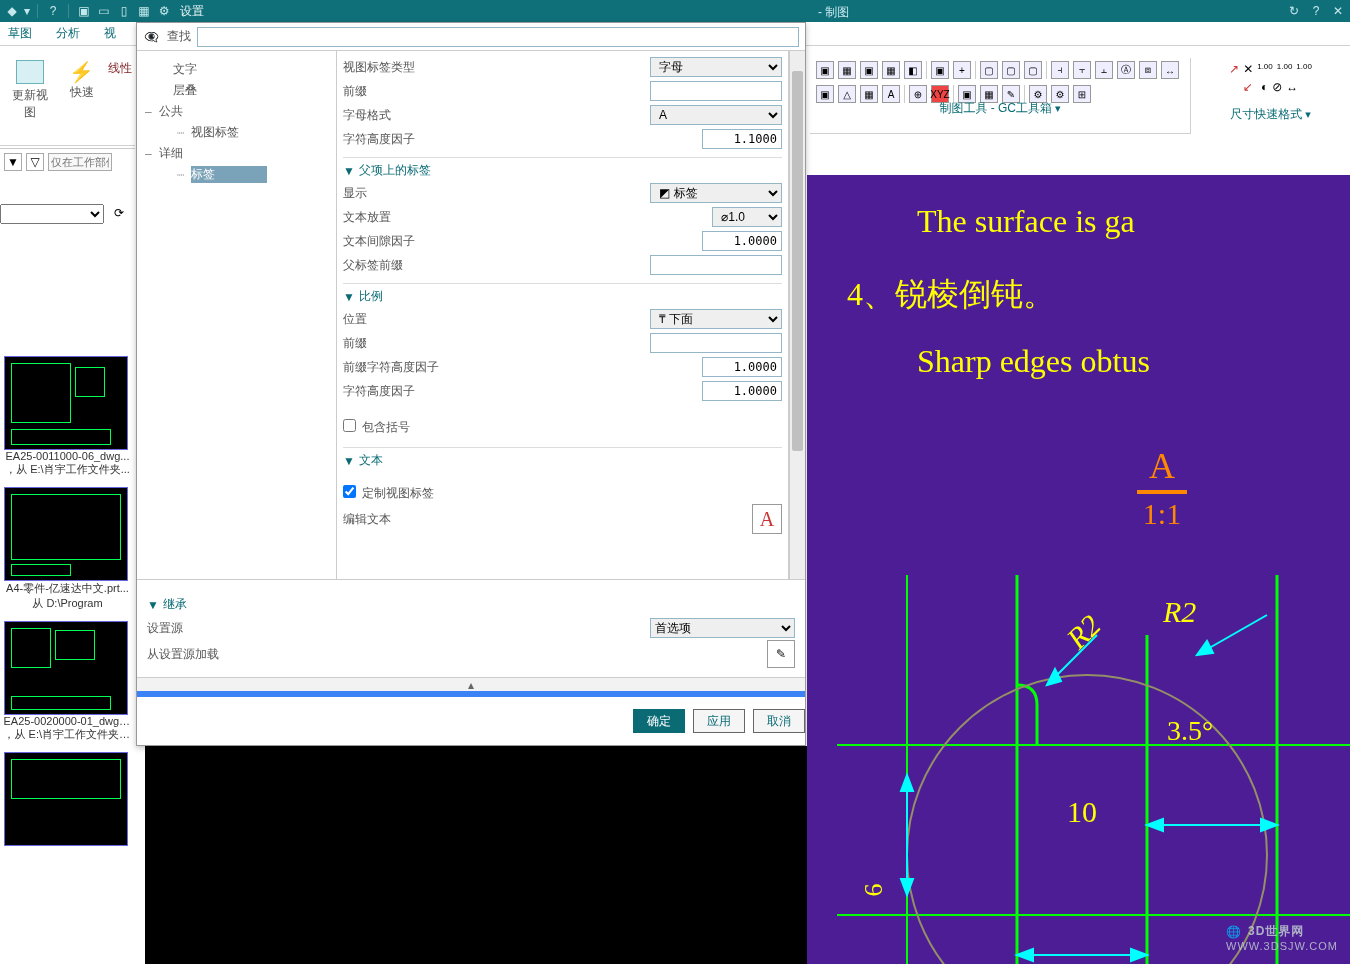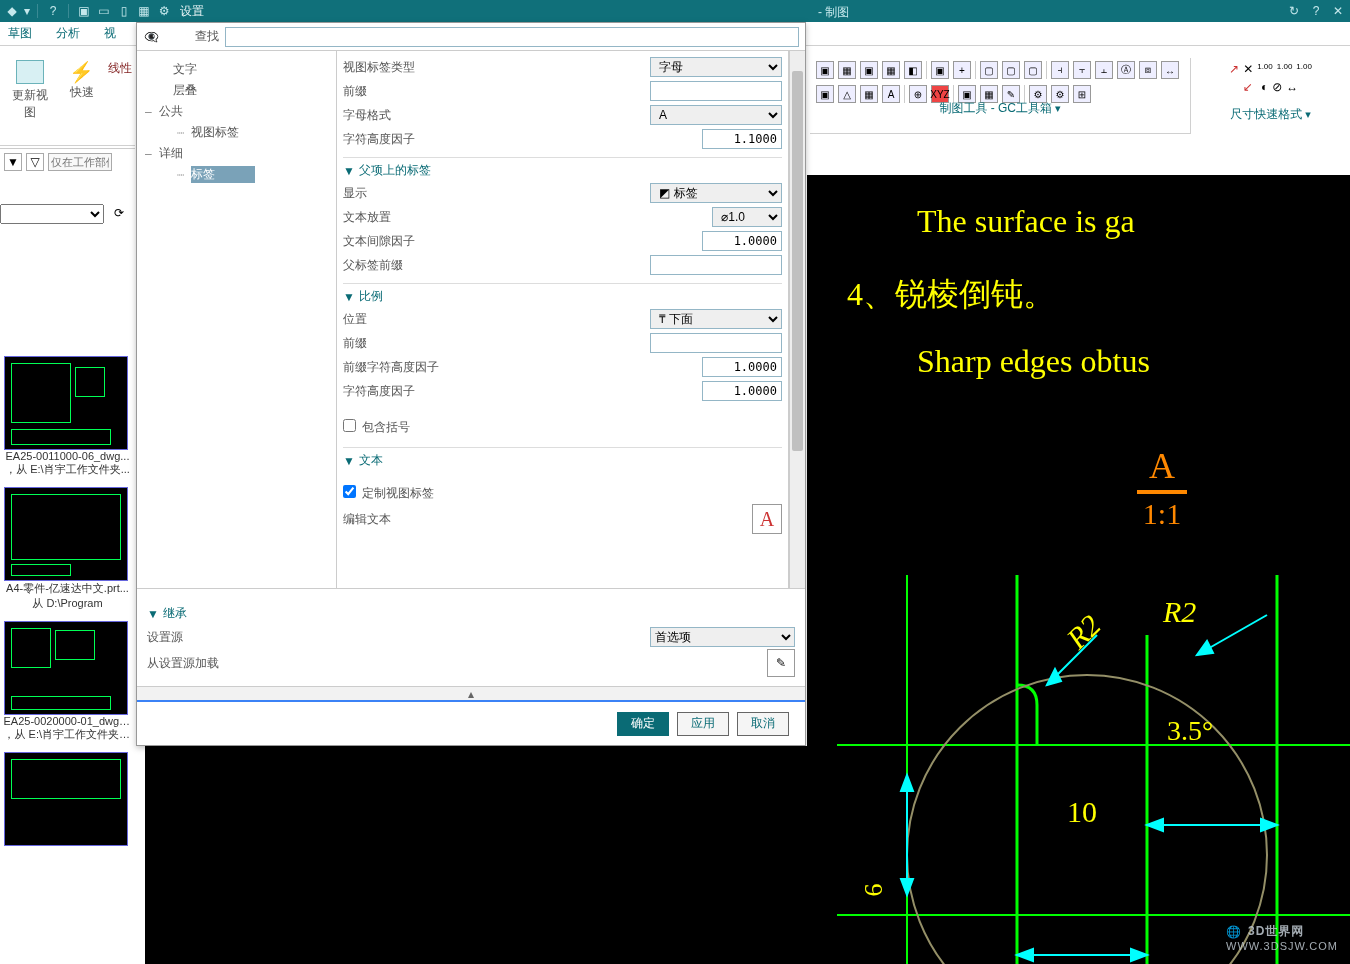--- a/index.html
+++ b/index.html
@@ -50,29 +50,29 @@
 .thumb { width: 128px; margin: 4px auto 10px; text-align: center; }
 .thumb .img { width: 124px; height: 94px; background: #000; border: 1px solid #66d; position: relative; }
 .thumb .img .mini { position: absolute; border: 1px solid #00ff55; }
 .thumb .cap1 { color: #333; font-size: 11px; white-space: nowrap; overflow: hidden; text-overflow: ellipsis; }
 .thumb .cap2 { color: #333; font-size: 11px; white-space: nowrap; overflow: hidden; text-overflow: ellipsis; }
 
 
 .dialog { position: absolute; left: 136px; top: 22px; width: 670px; height: 724px; background: #fff; border: 1px solid #999; box-shadow: 0 2px 6px rgba(0,0,0,.25); display: flex; flex-direction: column; }
 .dheader { height: 28px; background: #fff; border-bottom: 1px solid #ccc; display: flex; align-items: center; padding: 0 6px; gap: 6px; }
 .dheader .bino { width: 18px; height: 18px; display: flex; align-items: center; justify-content: center; }
-.dheader .findlbl { color: #555; margin-left: 28px; }
+.dheader .findlbl { color: #555; }
 .dheader input { flex: 1; height: 20px; border: 1px solid #94b6c6; padding: 0 4px; }
 .dbody { flex: 1; display: flex; overflow: hidden; }
 .tree { width: 200px; border-right: 1px solid #ccc; padding: 8px 0 8px 8px; overflow: auto; }
 .tree .node { padding: 2px 0; display: flex; align-items: center; gap: 4px; color: #555; cursor: pointer; }
 .tree .twisty { width: 10px; display: inline-block; color: #888; }
 .tree .lvl1 { padding-left: 14px; }
 .tree .lvl2 { padding-left: 32px; }
-.tree .sel { background: #7aa2b8; color: #fff; padding-right: 40px; }
+.tree .sel { background: #7aa2b8; color: #fff; padding-right: 52px; }
 .props { flex: 1; overflow-y: auto; padding: 4px 6px; border-right: 1px solid #ccc; }
 .proprow { display: flex; align-items: center; height: 24px; gap: 6px; }
 .proprow .plabel { flex: 0 0 180px; color: #555; }
 .proprow .pctl { margin-left: auto; width: 132px; }
 .proprow select, .proprow input[type=text] { width: 132px; height: 20px; border: 1px solid #94b6c6; padding: 0 4px; }
 .proprow input.num { text-align: right; font-family: monospace; font-size: 12px; }
 .section { margin: 6px 0 2px; color: #0a6b75; font-size: 12px; display: flex; align-items: center; gap: 4px; border-top: 1px solid #ddd; padding-top: 4px; }
 .section .tw { color: #0a6b75; }
 .cbrow { display: flex; align-items: flex-start; gap: 6px; height: 22px; color: #555; margin-top: 16px; }
 .editbtn { width: 30px; height: 30px; border: 1px solid #999; display: flex; align-items: center; justify-content: center; color: #c33; font-size: 20px; font-family: serif; cursor: pointer; margin-left: auto; }
@@ -81,27 +81,27 @@
 
 
 .inherit { border-top: 1px solid #ccc; padding: 6px 10px 10px; }
 .inherit .row { display: flex; align-items: center; height: 26px; }
 .inherit .row .lbl { color: #555; }
 .inherit select { width: 145px; height: 20px; border: 1px solid #94b6c6; margin-left: auto; }
 .inherit .eyedrop { margin-left: auto; width: 28px; height: 28px; border: 1px solid #999; display: flex; align-items: center; justify-content: center; cursor: pointer; }
 
 .collapse-bar { height: 14px; background: #f2f2f2; border-top: 1px solid #ccc; display: flex; align-items: center; justify-content: center; color: #666; cursor: pointer; }
 
-.dbuttons { height: 45px; display: flex; align-items: center; justify-content: flex-end; gap: 8px; padding-right: 16px; border-top: 2px solid #3b82f6; }
+.dbuttons { height: 54px; display: flex; align-items: center; justify-content: flex-end; gap: 8px; padding-right: 0; border-top: 6px solid #3b82f6; }
 .dbuttons button { min-width: 52px; height: 24px; border: 1px solid #666; background: #f5f5f5; color: #0a6b75; cursor: pointer; }
 .dbuttons button.primary { background: #0a6b75; color: #fff; border-color: #0a6b75; }
 
 
 .canvas { position: absolute; left: 145px; top: 746px; right: 0; bottom: 0; background: #000; }
-.canvas-right { position: absolute; left: 807px; top: 175px; right: 0; bottom: 0; background: #000000; overflow: hidden; }
+.canvas-right { position: absolute; left: 807px; top: 175px; right: 0; bottom: 0; background: #4c1d95; overflow: hidden; }
 .canvas-right .ytxt { color: #ffff00; font-family: "SimSun", serif; position: absolute; white-space: nowrap; }
 .canvas-right svg { position: absolute; }
 
 
 .watermark { position: absolute; right: 12px; bottom: 12px; color: #bfc8d0; text-align: right; opacity: .85; }
 .watermark .main { font-size: 28px; font-weight: bold; letter-spacing: 1px; display: flex; align-items: center; gap: 6px; }
 .watermark .sub { font-size: 11px; letter-spacing: 1px; }
 
 </style>
 </head>

